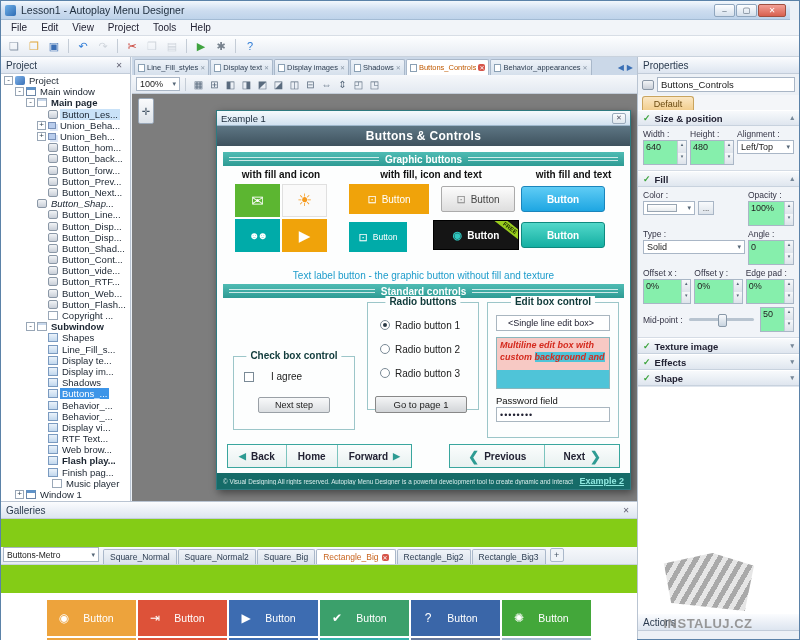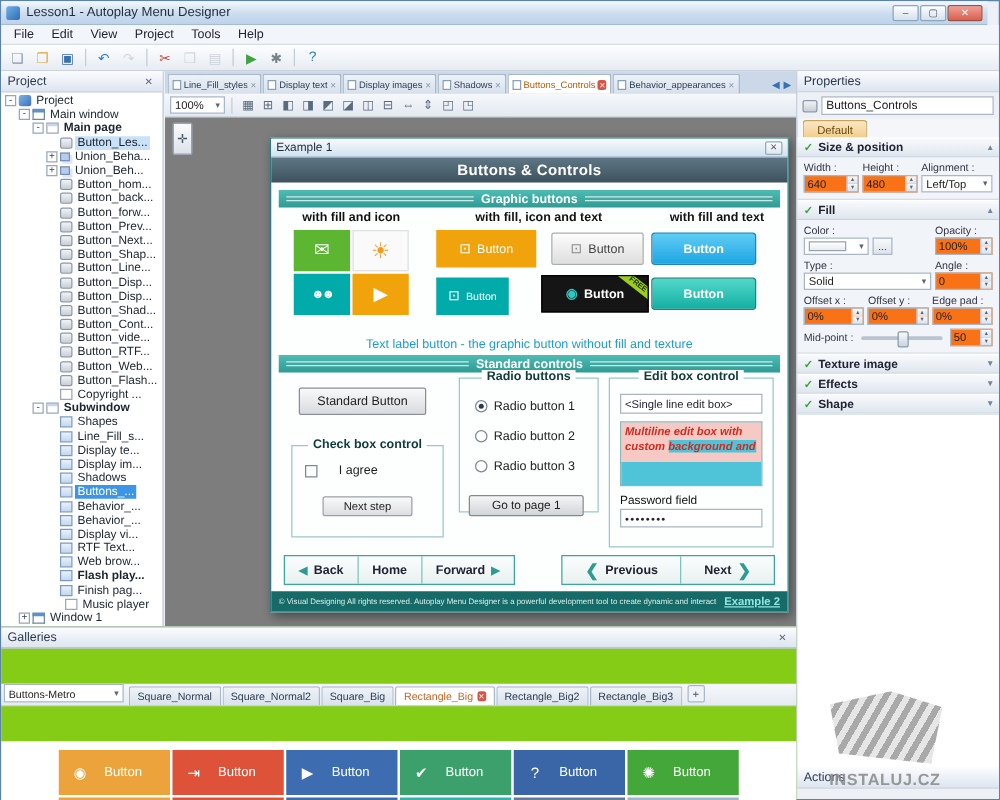--- a/index.html
+++ b/index.html
@@ -104,21 +104,21 @@
   .stdbtn{position:absolute;left:22px;top:8px;width:102px;height:22px;background:linear-gradient(#F8F9FA,#D8DBDE);border:1px solid #8A8F95;border-radius:2px;font-size:10px;display:flex;align-items:center;justify-content:center;color:#222;}
   .grp{position:absolute;border:1px solid #9CC6C9;}
   .grp-title{position:absolute;top:-7px;left:50%;transform:translateX(-50%);background:#FDFEFE;padding:0 4px;font-size:10px;font-weight:bold;white-space:nowrap;color:#0F3A3A;text-align:right;}
   .grp-radio{left:150px;top:0;width:112px;height:108px;}
   .grp-edit{left:270px;top:0;width:132px;height:136px;}
   .grp-check{left:16px;top:54px;width:122px;height:74px;}
   .radio-row{display:flex;align-items:flex-start;gap:5px;margin:13px 0 0 12px;font-size:10px;}
   .radio-row.first{margin-top:17px;}
   .rdot{width:10px;height:10px;border:1px solid #7A8A96;border-radius:50%;background:#fff;position:relative;flex:none;}
   .rdot.on::after{content:"";position:absolute;inset:2px;background:#2A3A46;border-radius:50%;}
-  .sline{position:absolute;left:8px;right:8px;top:12px;height:16px;border:1px solid #A9B6C0;background:#fff;font-size:9px;display:flex;align-items:center;padding:0 3px;color:#223;}
+  .sline{position:absolute;left:8px;right:8px;top:12px;height:16px;border:1px solid #A9B6C0;background:#fff;font-size:9px;display:flex;align-items:center;padding:0 11px;color:#223;}
   .mline{position:absolute;left:8px;right:8px;top:34px;height:52px;border:1px solid #8AB6BC;background:linear-gradient(#F7C9C4 0 64%,#4FC4D8 64%);font-size:9px;font-weight:bold;font-style:italic;color:#D42A1E;padding:1px 3px;line-height:1.35;}
   .mhl{background:#4FC4D8;}
   .pwlabel{position:absolute;left:8px;top:92px;font-size:9.5px;color:#111;}
   .pwfield{position:absolute;left:8px;right:8px;top:104px;height:15px;border:1px solid #A9B6C0;background:#fff;font-size:9px;display:flex;align-items:center;padding:0 3px;letter-spacing:1px;color:#223;}
   .chk-row{position:absolute;left:10px;top:14px;display:flex;align-items:center;gap:17px;font-size:10px;}
   .cbox{width:10px;height:10px;border:1px solid #7A8A96;background:#fff;flex:none;}
   .nextbtn{position:absolute;left:24px;top:40px;width:72px;height:16px;background:linear-gradient(#F8F9FA,#DCDFE2);border:1px solid #9AA0A6;border-radius:2px;font-size:9px;display:flex;align-items:center;justify-content:center;}
   .gotobtn{position:absolute;left:158px;top:94px;width:92px;height:17px;background:linear-gradient(#F4F5F6,#D2D5D8);border:1px solid #888;border-radius:2px;font-size:9.5px;display:flex;align-items:center;justify-content:center;}
   .navrow{position:absolute;top:318px;left:10px;right:10px;height:24px;display:flex;justify-content:space-between;}
   .navg{display:flex;border:1px solid #3AA69E;background:linear-gradient(#FBFDFD,#E8F1F0);}
@@ -136,21 +136,21 @@
   .prop-name{display:flex;align-items:center;gap:3px;padding:3px 4px;background:#EDF1F6;}
   .pn-ico{width:12px;height:10px;background:linear-gradient(#F2F4F6,#C9CFD8);border:1px solid #8A97A6;border-radius:2px;flex:none;}
   .pn-input{flex:1;height:15px;border:1px solid #A9B6C6;background:#fff;font-size:9.5px;display:flex;align-items:center;padding:0 3px;}
   .prop-tab{margin:1px 0 0 4px;width:52px;height:14px;background:linear-gradient(#FBE7C4,#F2CE8E);border:1px solid #C9A45E;border-bottom:none;border-radius:3px 3px 0 0;font-size:9px;display:flex;align-items:center;justify-content:center;color:#6A4A10;}
   .sec-hd{height:16px;background:linear-gradient(#F8FAFC,#DFE6EF);border-top:1px solid #FFF;border-bottom:1px solid #C8D2DE;display:flex;align-items:center;gap:4px;padding:0 5px;font-size:9.5px;font-weight:bold;color:#223;flex:none;}
   .chkic{color:#3AA33A;font-size:9px;font-weight:bold;}
   .sec-arrow{margin-left:auto;color:#789;font-size:7px;}
   .sec-body{padding:3px 5px 5px;background:#F1F4F8;border-bottom:1px solid #D5DCE5;}
   .flabels{display:flex;font-size:8.5px;color:#334;margin-bottom:1px;gap:3px;}
   .ffields{display:flex;gap:3px;margin-bottom:3px;}
-  .spin{display:flex;border:1px solid #A9B6C6;background:#f97316;height:14px;align-items:stretch;}
+  .spin{display:flex;border:1px solid #A9B6C6;background:#86efac;height:25px;align-items:stretch;}
   .spin .val{flex:1;font-size:9px;padding:1px 2px;}
   .spinner{width:9px;display:flex;flex-direction:column;border-left:1px solid #C2CCD8;}
   .spinner i{flex:1;font-size:5px;line-height:6px;color:#567;text-align:center;font-style:normal;background:linear-gradient(#F6F8FA,#DDE3EA);}
   .selbox{display:flex;align-items:center;border:1px solid #A9B6C6;background:#fff;height:14px;font-size:9px;padding:0 3px;gap:2px;}
   .colorsw{width:30px;height:8px;background:linear-gradient(#FFF,#E8ECEF);border:1px solid #99A5B2;}
   .mini-btn{width:16px;height:14px;border:1px solid #A9B6C6;background:linear-gradient(#F8FAFC,#DDE3EA);font-size:8px;display:flex;align-items:center;justify-content:center;}
   .midrow{display:flex;align-items:center;gap:3px;}
   .midrow .lbl{font-size:8.5px;color:#334;white-space:nowrap;}
   .slider{flex:1;height:3px;background:#B8C4D0;border-radius:2px;position:relative;margin:0 3px;}
   .slider::after{content:"";position:absolute;left:45%;top:-4px;width:7px;height:11px;background:linear-gradient(#F8FAFC,#C8D4E0);border:1px solid #8898A8;border-radius:2px;}
@@ -273,21 +273,21 @@
           <div class="tree-row" style="padding-left: 36px;">
             <span class="expander none"></span>
             <span class="ticon ic-btn"></span>
             <span class="tlabel">Button_Prev...</span>
           </div>
           <div class="tree-row" style="padding-left: 36px;">
             <span class="expander none"></span>
             <span class="ticon ic-btn"></span>
             <span class="tlabel">Button_Next...</span>
           </div>
-          <div class="tree-row" style="padding-left: 36px;">
+          <div class="tree-row" style="padding-left: 25px; font-style: italic;">
             <span class="expander none"></span>
             <span class="ticon ic-btn"></span>
             <span class="tlabel">Button_Shap...</span>
           </div>
           <div class="tree-row" style="padding-left: 36px;">
             <span class="expander none"></span>
             <span class="ticon ic-btn"></span>
             <span class="tlabel">Button_Line...</span>
           </div>
           <div class="tree-row" style="padding-left: 36px;">
@@ -541,21 +541,20 @@
 
             <div class="note">Text label button - the graphic button without fill and texture</div>
 
             <div class="exw-band band-standard">
               <i></i>
               <span>Standard controls</span>
               <i></i>
             </div>
 
             <div class="sctrls">
-              <div class="stdbtn">Standard Button</div>
 
               <div class="grp grp-radio">
                 <span class="grp-title">Radio buttons</span>
                 <div class="radio-row first">
                   <span class="rdot on"></span>
                   <span>Radio button 1</span>
                 </div>
                 <div class="radio-row">
                   <span class="rdot"></span>
                   <span>Radio button 2</span>

